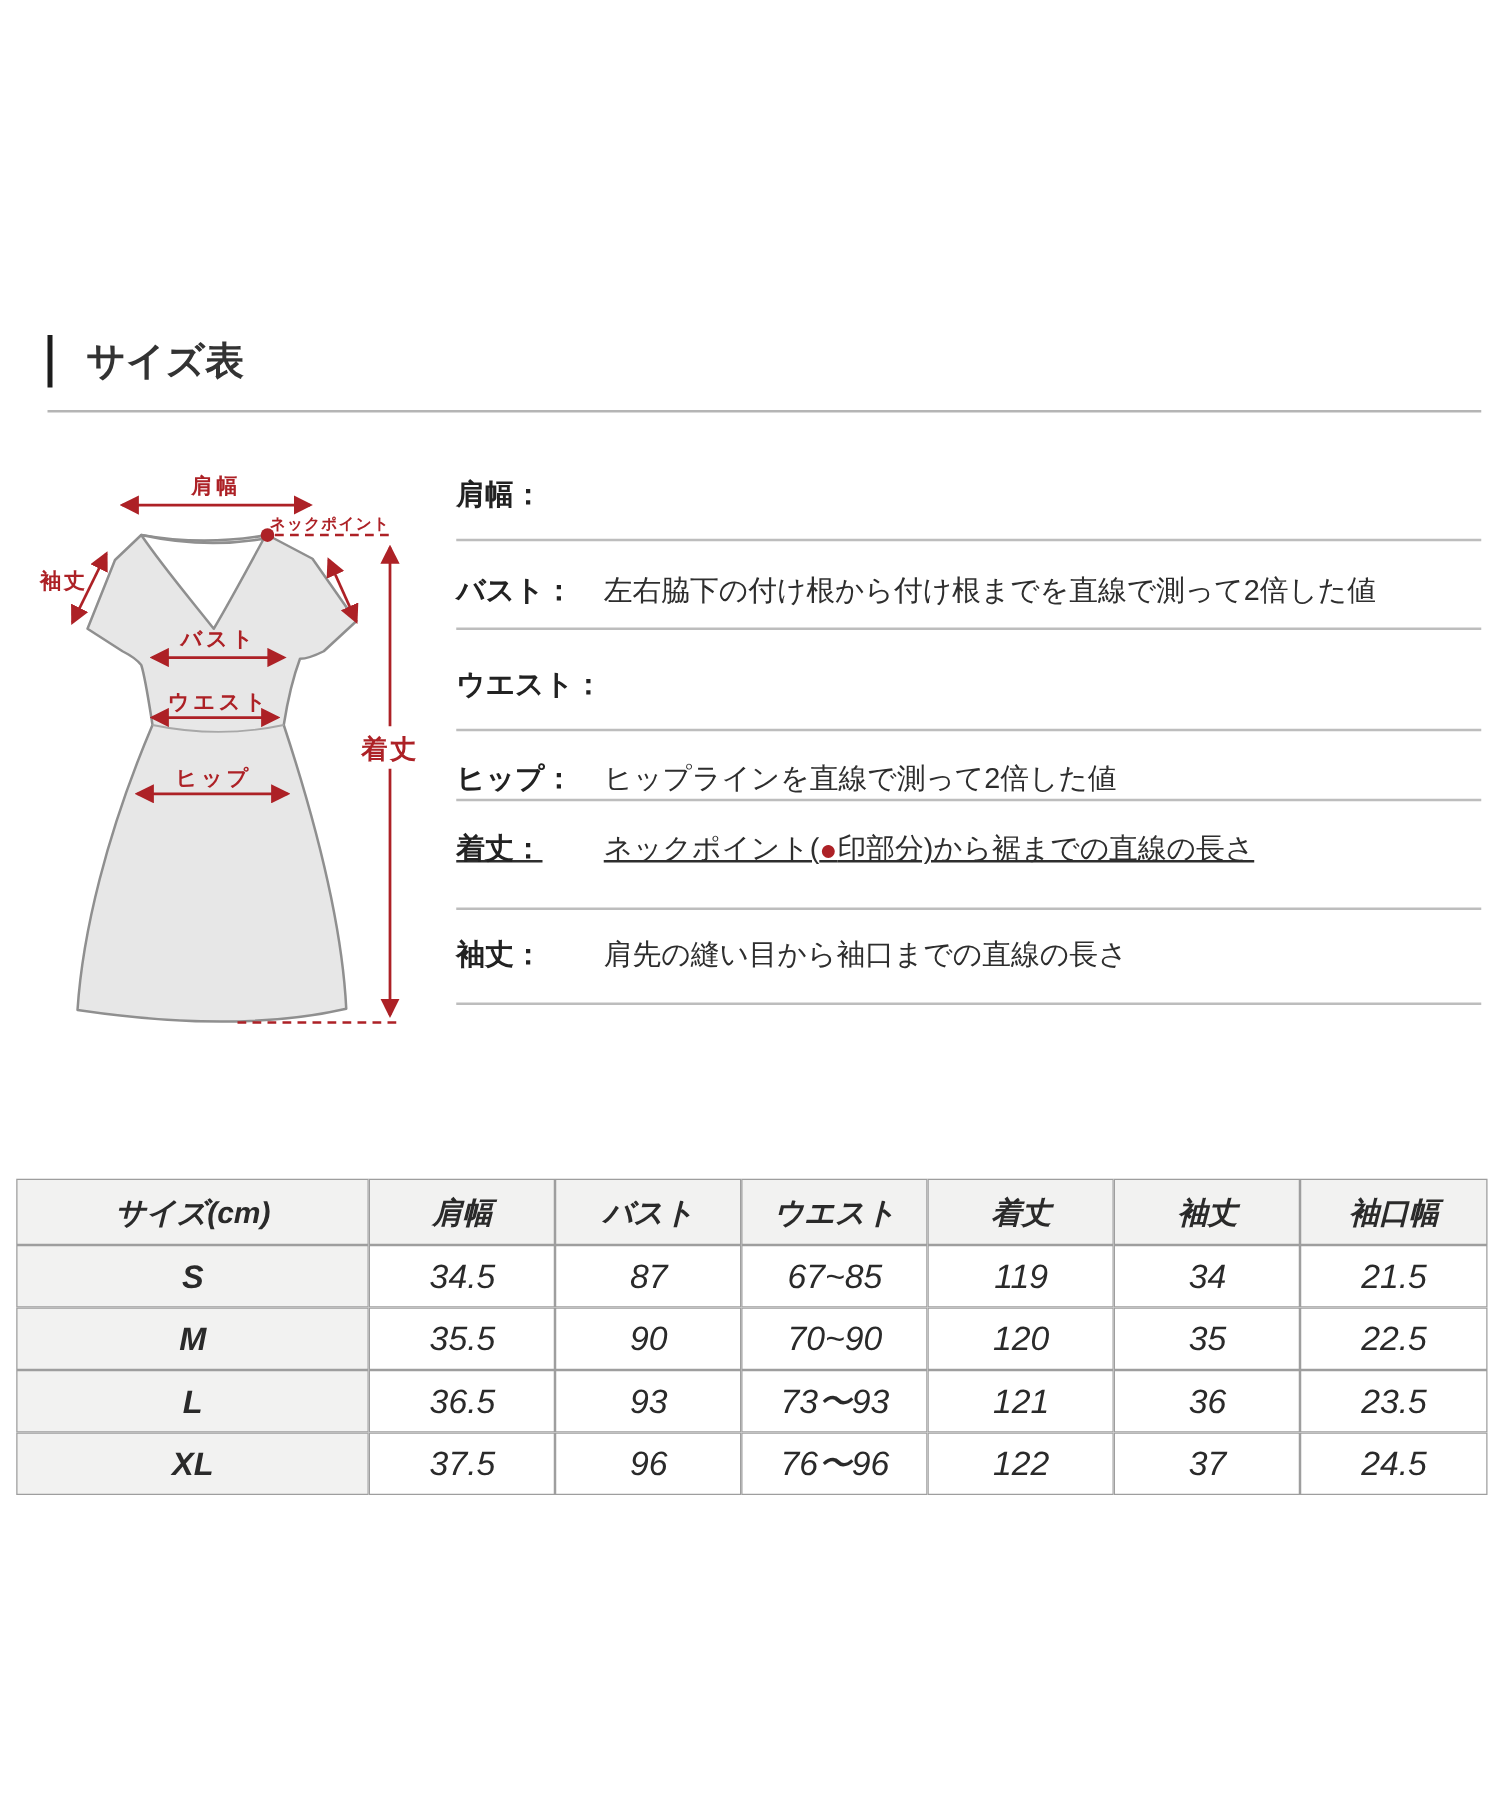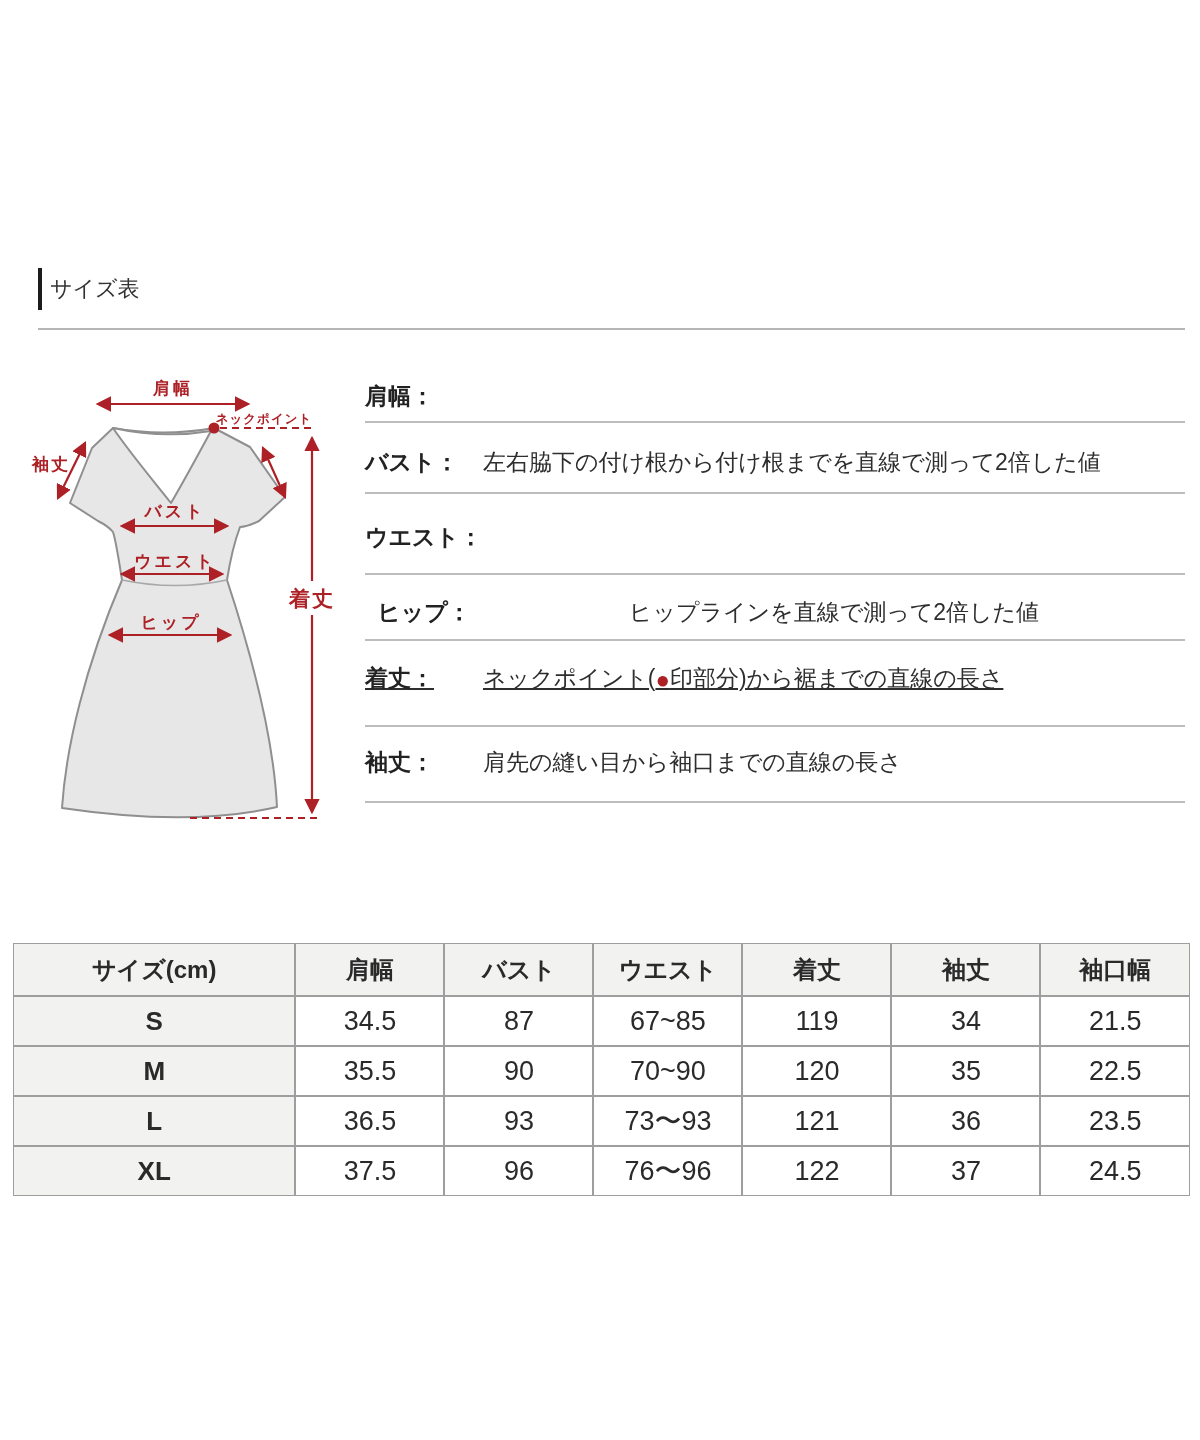--- a/index.html
+++ b/index.html
@@ -16,44 +16,44 @@
   *{margin:0;padding:0;box-sizing:border-box;}
   html,body{background:#ffffff;}
   body{
     width:1200px;height:1440px;position:relative;overflow:hidden;
     font-family:"Liberation Sans","DejaVu Sans",sans-serif;
     color:var(--ink);
   }
   
   .title-section{position:absolute;top:268px;left:38px;width:1147px;}
   .page-title{
-    font-size:22px;font-weight:400;color:var(--title-ink);
-    border-left:4px solid #1c1c1c;padding-left:8px;line-height:42px;
+    font-size:31px;font-weight:700;color:var(--title-ink);
+    border-left:4px solid #1c1c1c;padding-left:27px;line-height:42px;
   }
   .title-divider{border:0;border-top:2px solid var(--line-gray);margin-top:18px;}
   
   .measure-section{position:absolute;top:375px;left:30px;width:1155px;display:flex;}
   .diagram-wrap{width:335px;flex:0 0 335px;}
   .defs{flex:1;}
   .def-row{display:flex;border-bottom:2px solid var(--sep-gray);}
   .def-term{width:118px;flex:0 0 118px;font-weight:700;font-size:23px;line-height:26px;color:#222;}
   .def-text{flex:1;font-size:23px;line-height:26px;color:var(--ink);}
   .def-text .ml{line-height:38px;}
-  .row-1{padding:8px 0 12px 0;}
+  .row-1{padding:8px 0 22px 0;font-family:Liberation Serif, serif;}
   .row-2{padding:26px 0 17px 0;}
   .row-3{padding:24px 0 17px 0;gap:27px;}
   .row-3 .def-term{line-height:38px;}
-  .row-4{padding:24px 0 14px 0;text-align:center;}
+  .row-4{padding:24px 0 4px 0;}
   .row-5{padding:24px 0 32px 0;text-decoration:underline;}
   .row-6{padding:22px 0 26px 0;}
   .neck-dot-inline{color:var(--red);font-size:24px;line-height:26px;vertical-align:-2px;}
   
   .dg-label{fill:var(--red);font-weight:700;font-family:"Liberation Sans","DejaVu Sans",sans-serif;}
   
-  .table-section{position:absolute;top:943px;left:13px;width:1177px;}
+  .table-section{position:absolute;top:943px;left:13px;width:1177px;font-style:italic;}
   table.size-table{width:100%;border-collapse:separate;border-spacing:0;table-layout:fixed;}
   .size-table th,.size-table td{
     border:1px solid var(--border-gray);
     text-align:center;vertical-align:middle;color:#2a2a2a;background:#ffffff;
   }
   .size-table th{height:53px;font-size:24px;font-weight:700;background:var(--cell-gray);}
   .size-table td{height:50px;font-size:27px;font-weight:400;}
   .size-table td.size-cell{background:var(--cell-gray);font-weight:700;font-size:26px;}
 </style>
 </head>

